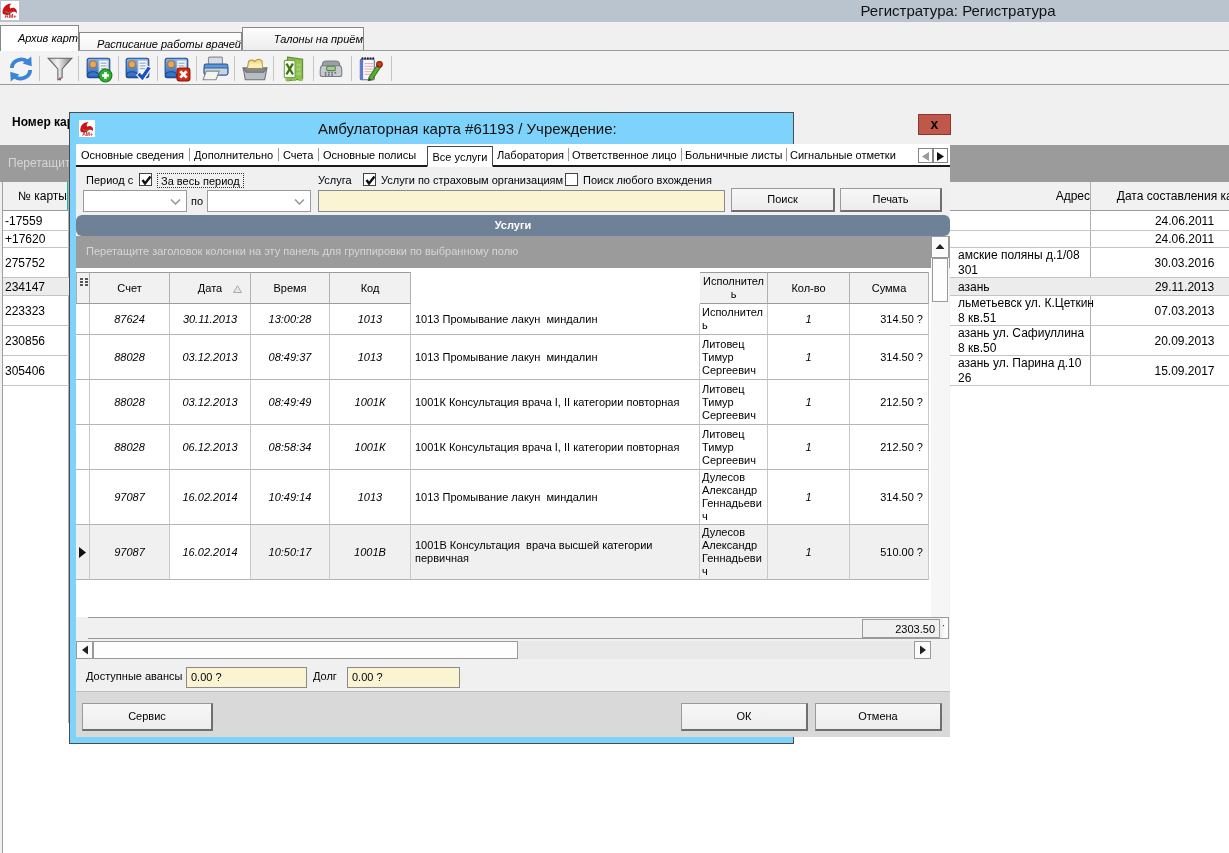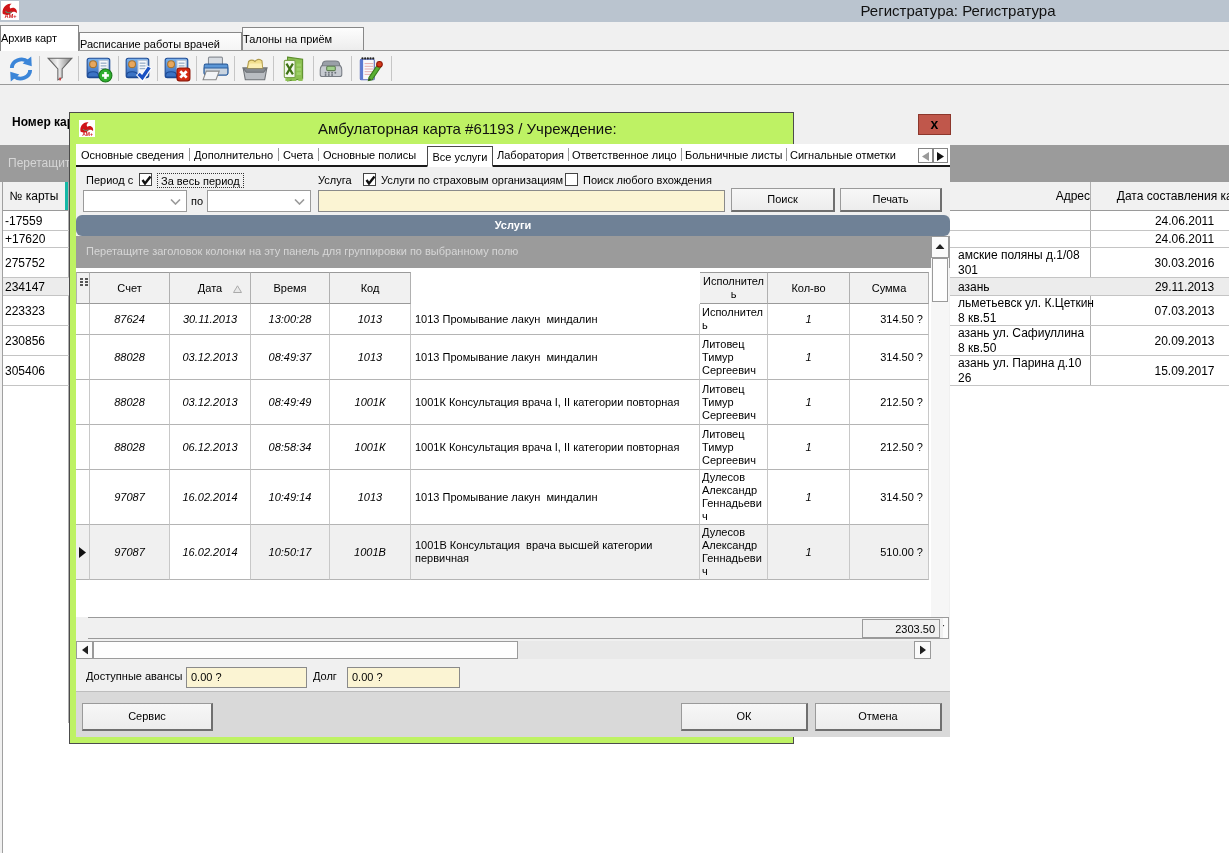--- a/index.html
+++ b/index.html
@@ -5,21 +5,21 @@
 * { margin:0; padding:0; box-sizing:border-box; }
 html,body { width:1229px; height:853px; overflow:hidden; }
 body { font-family:"Liberation Sans", sans-serif; font-size:11px; color:#000; background:#f0f0f0; }
 #app { position:relative; width:1229px; height:853px; overflow:hidden; }
 
 #topbar { position:absolute; left:0; top:0; width:1229px; height:22px; background:#bac4cf; }
 #topbar .title { position:absolute; left:0; top:0; width:1916px; height:22px; text-align:center; line-height:21px; font-size:15px; color:#111; }
 #applogo { position:absolute; left:1px; top:1px; width:18px; height:19px; background:#fff; }
 
 #maintabs { position:absolute; left:0; top:22px; width:1229px; height:28px; background:#f0f0f0; }
-.mtab { position:absolute; border:1px solid #888; border-bottom:none; text-align:left; }
+.mtab { position:absolute; border:1px solid #888; border-bottom:none; text-align:right;font-style:italic; }
 #mtab1 { left:0; top:3px; width:79px; height:26px; background:#fff; line-height:25px; z-index:2; }
 #mtab2 { left:79px; top:10px; width:163px; height:36px; background:linear-gradient(#fdfdfd,#ececec); line-height:23px; }
 #mtab3 { left:242px; top:5px; width:122px; height:24px; background:linear-gradient(#fdfdfd,#ececec); line-height:23px; }
 
 #toolbar { position:absolute; left:0; top:50px; width:1229px; height:35px; background:#f3f3f3; border-top:1px solid #9a9a9a; border-bottom:1px solid #9a9a9a; }
 .tsep { position:absolute; top:5px; width:1px; height:25px; background:#c6c6c6; }
 .ticon { position:absolute; top:4px; width:28px; height:28px; }
 
 #filterbar { position:absolute; left:0; top:86px; width:1229px; height:19px; background:#6f8196; overflow:hidden; }
 #filterbar div { width:1916px; text-align:center; color:#fff; font-weight:bold; line-height:19px; }
@@ -29,21 +29,21 @@
 #bgdrag span { position:absolute; left:8px; top:11px; white-space:nowrap; }
 #bggrid { position:absolute; left:2px; top:182px; width:1227px; height:671px; background:#fff; border-left:1px solid #a0a0a0; font-size:12px; }
 #bghead { position:absolute; left:0; top:0; width:1227px; height:29px; background:#f1f1f1; border-bottom:1px solid #9a9a9a; }
 .bgrow { position:absolute; left:0; width:1227px; border-bottom:1px solid #c4c4c4; }
 .bgnum { position:absolute; left:2px; top:50%; transform:translateY(-50%); }
 .bgaddr { position:absolute; left:955px; top:50%; transform:translateY(-50%); line-height:15px; white-space:pre; }
 .bgdate { position:absolute; left:1087px; width:189px; top:50%; transform:translateY(-50%); text-align:center; }
 #bgcol1line { position:absolute; left:65px; top:0; width:1px; height:541px; background:#b0b0b0; }
 #bgcol2line { position:absolute; left:1087px; top:0; width:1px; height:204px; background:#b0b0b0; }
 
-#dlg { position:absolute; left:69px; top:112px; width:725px; height:632px; border:1px solid #4c4c4c; background:#bef264; z-index:10; }
+#dlg { position:absolute; left:69px; top:112px; width:725px; height:632px; border:1px solid #4c4c4c; background:#7dd3fc; z-index:10; }
 #dlgtitle { position:absolute; left:248px; top:0; height:31px; line-height:31px; font-size:15px; color:#111; white-space:nowrap; }
 #dlglogo { position:absolute; left:9px; top:7px; width:16px; height:17px; background:#fff; }
 #dlgclose { position:absolute; left:848px; top:1px; width:33px; height:21px; background:#c0574b; border:1px solid #8c372c; color:#000; font-weight:bold; font-size:14px; text-align:center; line-height:19px; }
 #dlgcontent { position:absolute; left:6px; top:31px; width:874px; height:593px; background:#f0f0f0; }
 
 #dtabs { position:absolute; left:0; top:0; width:874px; height:23px; background:#fff; }
 #dtabs .blackline { position:absolute; left:0; top:21px; width:874px; height:2px; background:#1a1a1a; }
 .dtab { position:absolute; top:0; height:21px; line-height:22px; white-space:nowrap; }
 .dsep { position:absolute; top:4px; width:1px; height:13px; background:#999; }
 #dtabactive { position:absolute; left:351px; top:2px; width:66px; height:21px; background:#fff; border:1px solid #4a4a4a; border-bottom:1px solid #fff; text-align:center; line-height:20px; z-index:2; }
@@ -230,21 +230,21 @@
       <circle cx="21.8" cy="8.6" r="2.6" fill="#d43a1a" stroke="#8e1405"></circle>
       <path d="M11.5 23.8 L12.5 21.7 L14 22.8 Z" fill="#333"></path>
     </svg>
   </div>
   <div id="numlabel">Номер карты</div>
   <div id="bgdrag">
       <span>Перетащите заголовок</span>
     </div>
   <div id="bggrid">
     <div id="bghead">
-      <div style="position:absolute;left:0;top:0;width:65px;height:28px;border-right:3px solid #14b8a6;text-align:center;line-height:28px;">№ карты</div>
+      <div style="position:absolute;left:0;top:0;width:65px;height:28px;border-right:1px solid #14b8a6;text-align:right;line-height:28px;">№ карты</div>
       <div style="position:absolute;left:953px;top:0;width:134px;height:28px;text-align:right;line-height:28px;">Адрес</div>
       <div style="position:absolute;left:1087px;top:0;width:189px;height:28px;text-align:center;line-height:28px;border-left:1px solid #9a9a9a;">Дата составления карты</div>
     </div>
     <div id="bgcol1line"></div>
     <div id="bgcol2line"></div>
     <div class="bgrow" style="top:29px;height:20px;">
         <span class="bgnum">-17559</span>
         <span class="bgdate">24.06.2011</span>
       </div>
     <div class="bgrow" style="top:49px;height:17px;">

